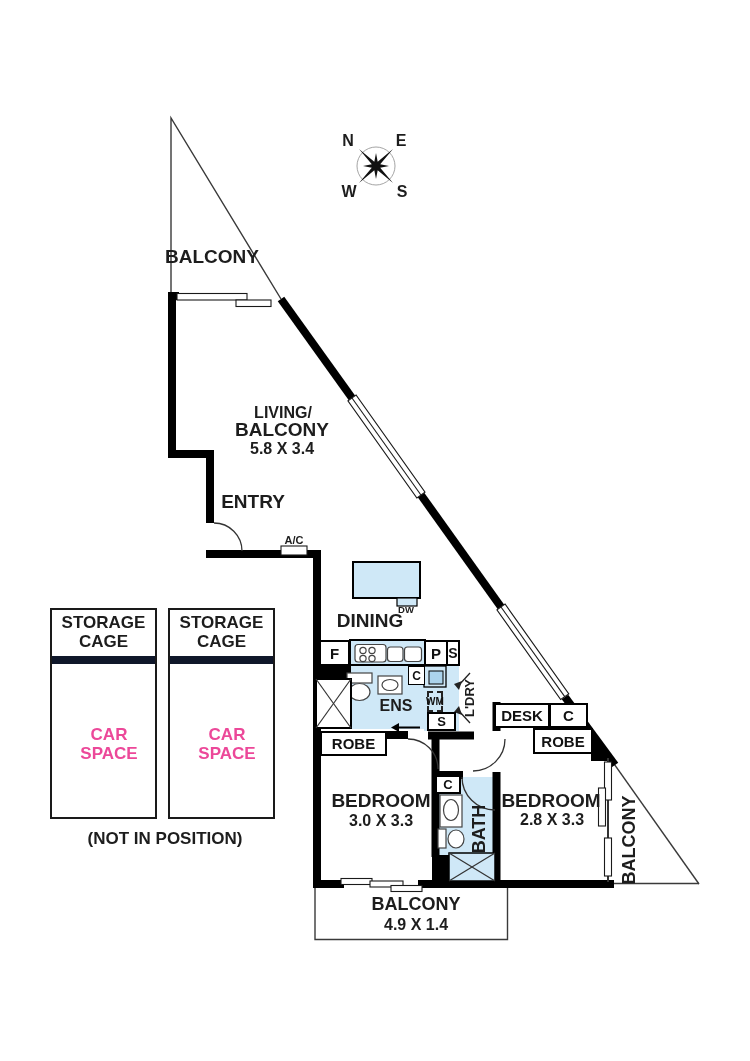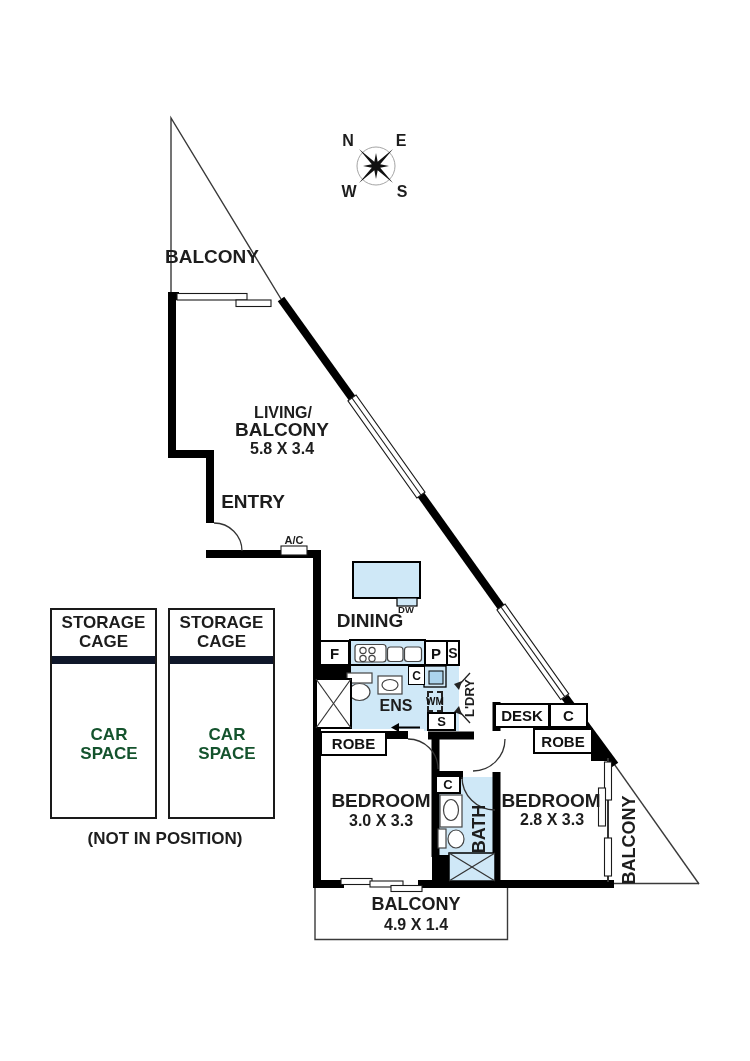--- a/index.html
+++ b/index.html
@@ -9,21 +9,21 @@
   .lbl{position:absolute;z-index:3;font-weight:600;color:#1d1d1d;white-space:nowrap;
        line-height:1.08;text-align:center;transform:translate(-50%,-50%);}
   .rot{transform:translate(-50%,-50%) rotate(-90deg);}
   .box{position:absolute;z-index:2;border:2px solid #000;background:#fff;box-sizing:border-box;
        display:flex;align-items:center;justify-content:center;font-weight:600;color:#111;}
   .dashed{border:2px dashed #222;background:transparent;}
   .cage{position:absolute;z-index:2;border:2px solid #1a1a1a;background:#fff;box-sizing:border-box;}
   .cage-head{height:46px;border-bottom:8px solid #0f172a;display:flex;align-items:center;
        justify-content:center;text-align:center;font-weight:600;color:#1d1d1d;font-size:17px;line-height:1.1;}
   .cage-body{height:162px;display:flex;align-items:center;justify-content:center;text-align:center;
-       font-weight:600;color:#14532d;font-size:17px;line-height:1.1;margin-left:11px;}
+       font-weight:600;color:#ec4899;font-size:17px;line-height:1.1;margin-left:11px;}
   .cage-car{width:64px;}
   .cage-head-inner{width:92px;}
 </style>
 </head>
 <body>
 
 <div id="plan">
 
   <svg width="750" height="1061" viewBox="0 0 750 1061">
 

